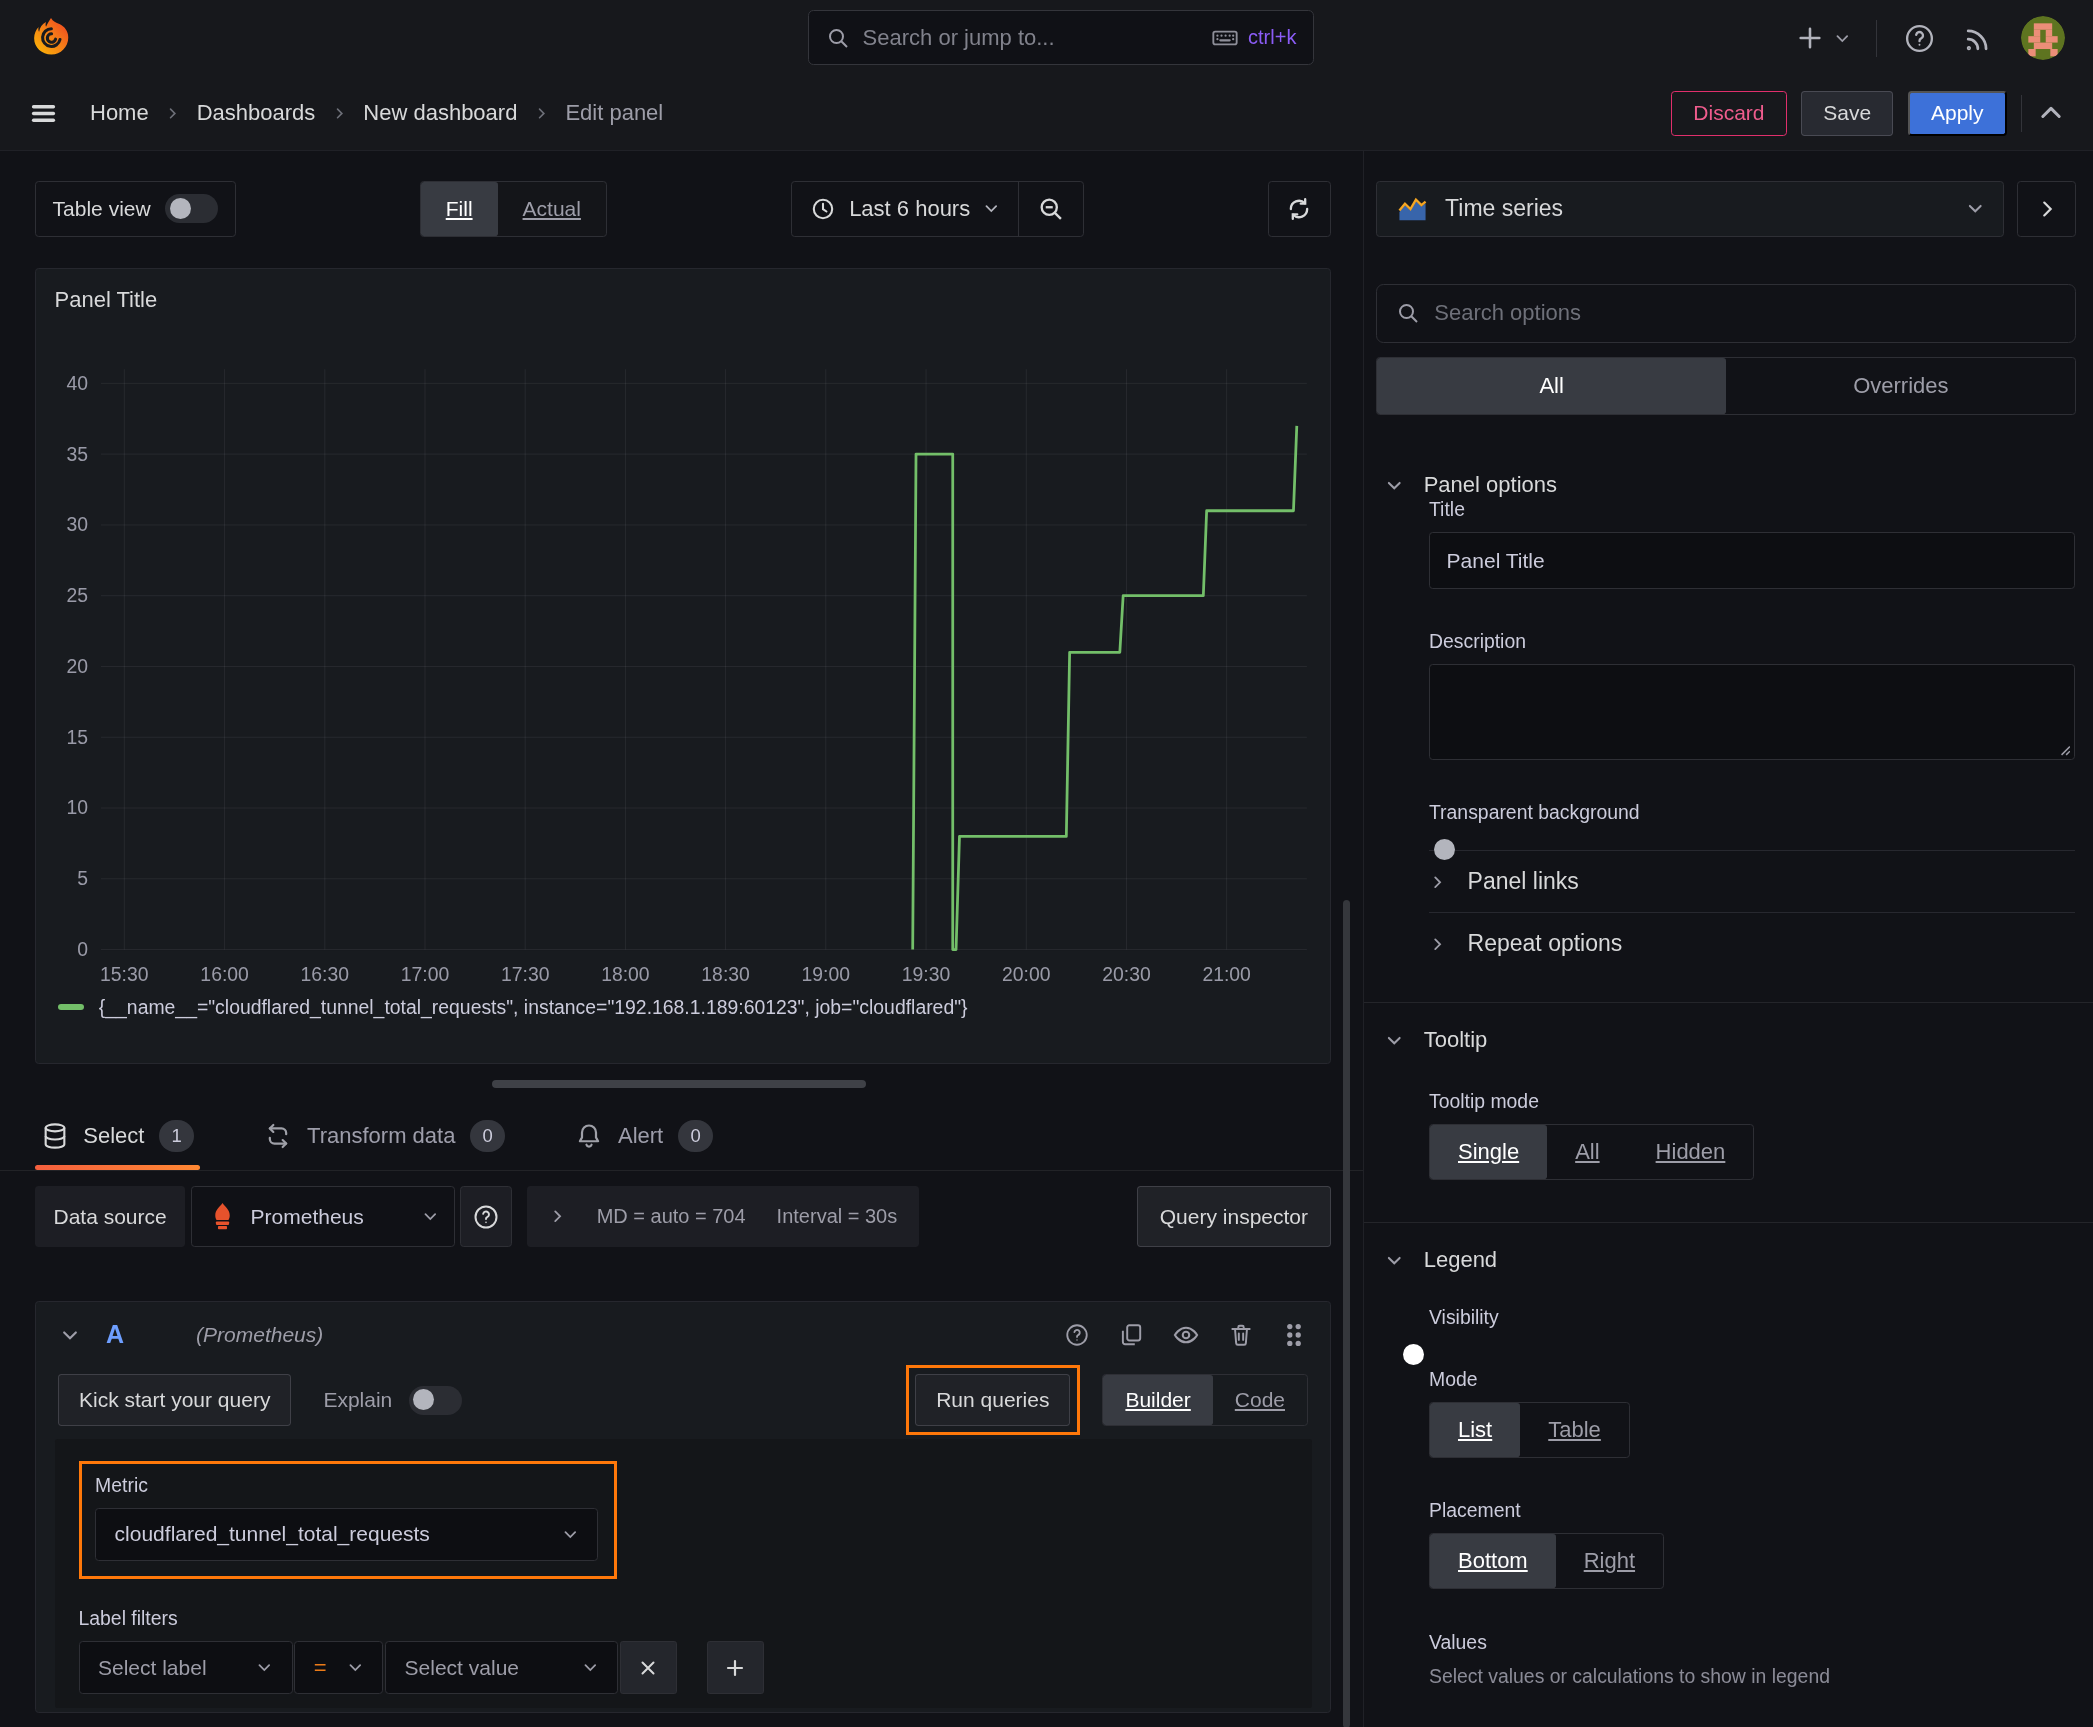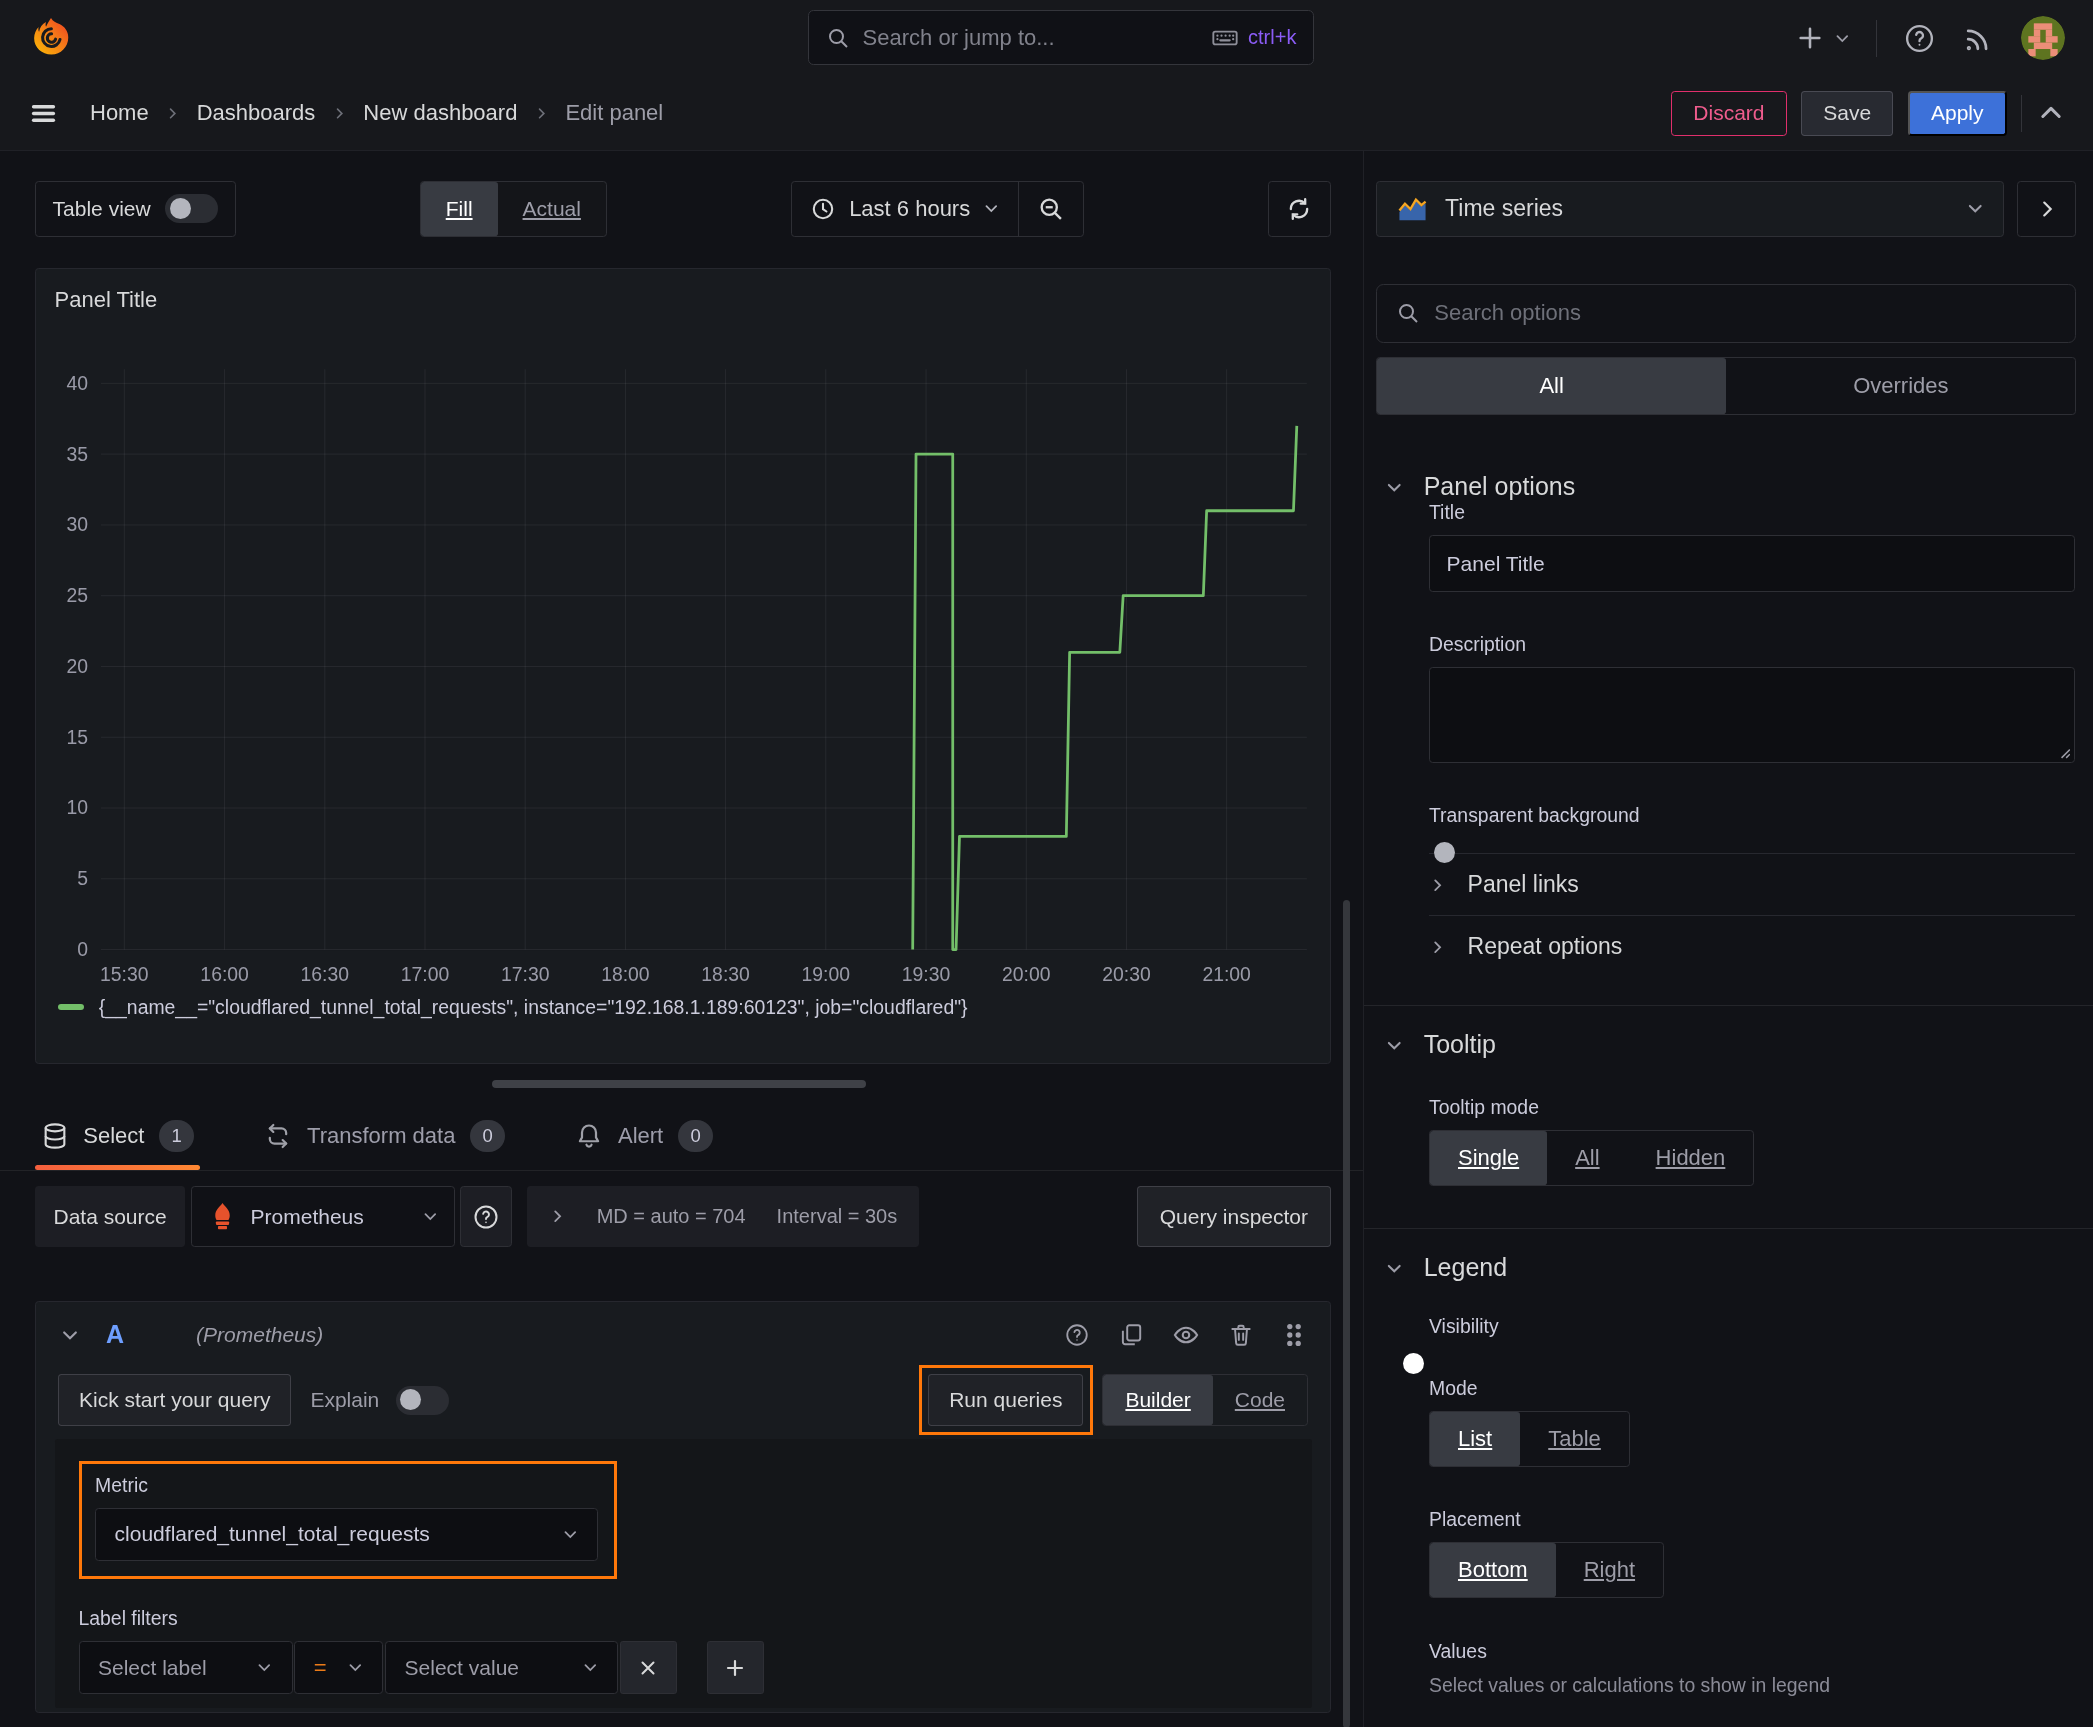--- a/index.html
+++ b/index.html
@@ -94,21 +94,21 @@
   .ds-row .btn-ghost { margin-left:3.7px; }
 
   
   .query-card { margin-top:54px; width:1296px; height:412px; background:#181b1f;
                 border:0.9px solid #26272e; border-radius:3.7px; overflow:hidden; }
   .qc-header { height:65px; display:flex; align-items:center; padding:0 24px; gap:26px; }
   .ref-id { font-size:25px; color:#6e9fff; font-weight:bold; }
   .ds-hint { font-style:italic; font-size:21px; color:#9d9da8; margin-left:46px; }
   .qc-icons { margin-left:auto; display:flex; align-items:center; gap:28px; }
   .qc-icons .icn { cursor:pointer; }
-  .qc-toolbar { display:flex; align-items:center; padding:0 22px; gap:19px; height:66px; }
+  .qc-toolbar { display:flex; align-items:center; padding:0 22px; gap:32px; height:66px; }
   .btn-sm { background:#202227; border:0.9px solid rgba(204,204,220,0.18); border-radius:3.7px; height:52px;
             display:flex; align-items:center; padding:0 20px; font-size:21px; color:#d8d9da; cursor:pointer; }
   .explain-wrap { display:flex; align-items:center; gap:16.6px; font-size:21px; color:#9d9da8; }
   .annot { position:relative; }
   .annot::before { content:""; position:absolute; inset:-9.2px; border:3.7px solid #ff780a; pointer-events:none; }
   .qc-toolbar .spacer { flex:1; }
   .seg2 { display:flex; border:0.9px solid #2e2f35; border-radius:3.7px; overflow:hidden; height:52px; }
   .seg2 .seg-item { font-size:21px; padding:0 22px; }
   .qc-body { margin:5.5px 18.5px 0 18.5px; background:#141619; border-radius:2.8px; padding:22px 24px; height:269px; }
   .metric-annot { display:inline-block; position:relative; padding:13px 18.5px 18.5px 16.6px; }
@@ -138,21 +138,21 @@
   .collapse-btn { width:59px; border:0.9px solid #2e2f35; border-radius:3.7px; display:flex; align-items:center; justify-content:center; cursor:pointer; }
   .op-search { margin-top:47px; height:59px; border:0.9px solid #2e2f35; border-radius:7.4px;
                display:flex; align-items:center; gap:14.8px; padding:0 18.5px; }
   .op-search input { flex:1; background:transparent; border:none; outline:none; color:#9d9da8; font-size:22px;
                      font-family:"Liberation Sans", sans-serif; }
   .op-search input::placeholder { color:#6e7079; }
   .op-seg { margin-top:14.8px; height:58px; border:0.9px solid #2e2f35; border-radius:3.7px; display:flex; overflow:hidden; }
   .op-seg .half { flex:1; display:flex; align-items:center; justify-content:center; font-size:22px; color:#9d9da8; cursor:pointer; }
   .op-seg .half.sel { background:#383b42; color:#ffffff; border-radius:2.8px; }
 
-  .sec-head { display:flex; align-items:center; gap:20px; padding-left:9.2px; font-size:25px; color:#d8d9da;
+  .sec-head { display:flex; align-items:center; gap:20px; padding-left:9.2px; font-size:22px; color:#d8d9da;
               font-weight:500; cursor:pointer; }
   .sec-body { margin-left:53px; width:646px; }
   .opt-label { font-size:19.4px; color:#ccccdc; margin-bottom:11px; }
   .opt-input { width:646px; height:57px; background:#0d0e12; border:0.9px solid #2e2f35; border-radius:3.7px;
                color:#ccccdc; font-size:21px; padding:0 16.6px; font-family:"Liberation Sans", sans-serif; outline:none; }
   .opt-textarea { position:relative; width:646px; height:96px; background:#0d0e12; border:0.9px solid #2e2f35; border-radius:3.7px; }
   .resize-corner { position:absolute; right:3.7px; bottom:3.7px; }
   .hr-sub { border:none; border-top:0.9px solid rgba(204,204,220,0.12); margin:26px 0 0 53px; width:646px; }
   .sub-row { display:flex; align-items:center; gap:22px; margin-left:53px; height:61px; font-size:23px; color:#d8d9da; cursor:pointer; }
   .hr-main { border:none; border-top:0.9px solid rgba(204,204,220,0.10); margin-top:28px; margin-left:-12px; margin-right:-16.6px; }

